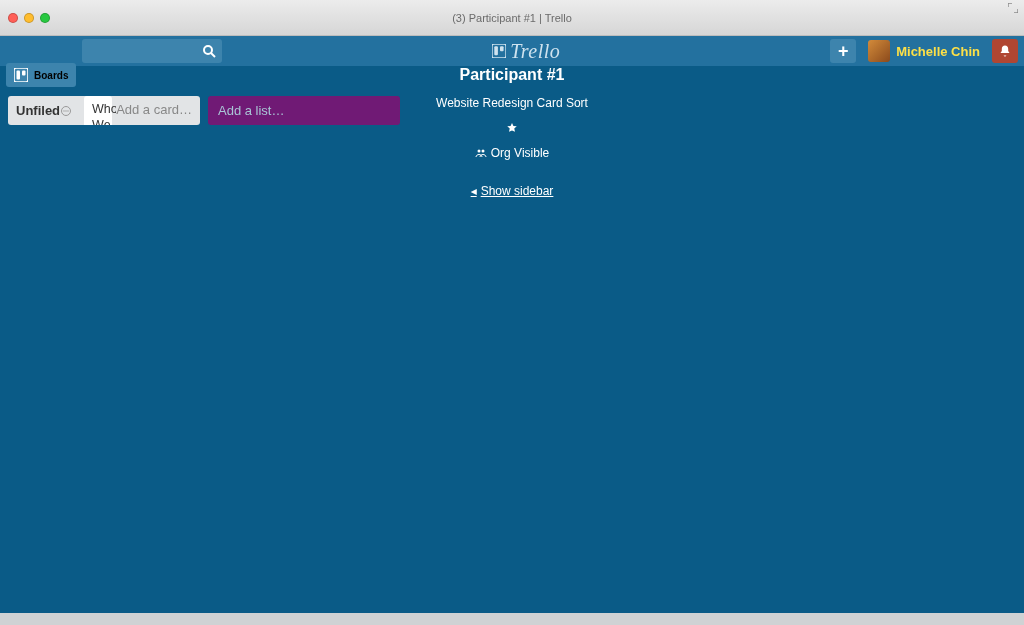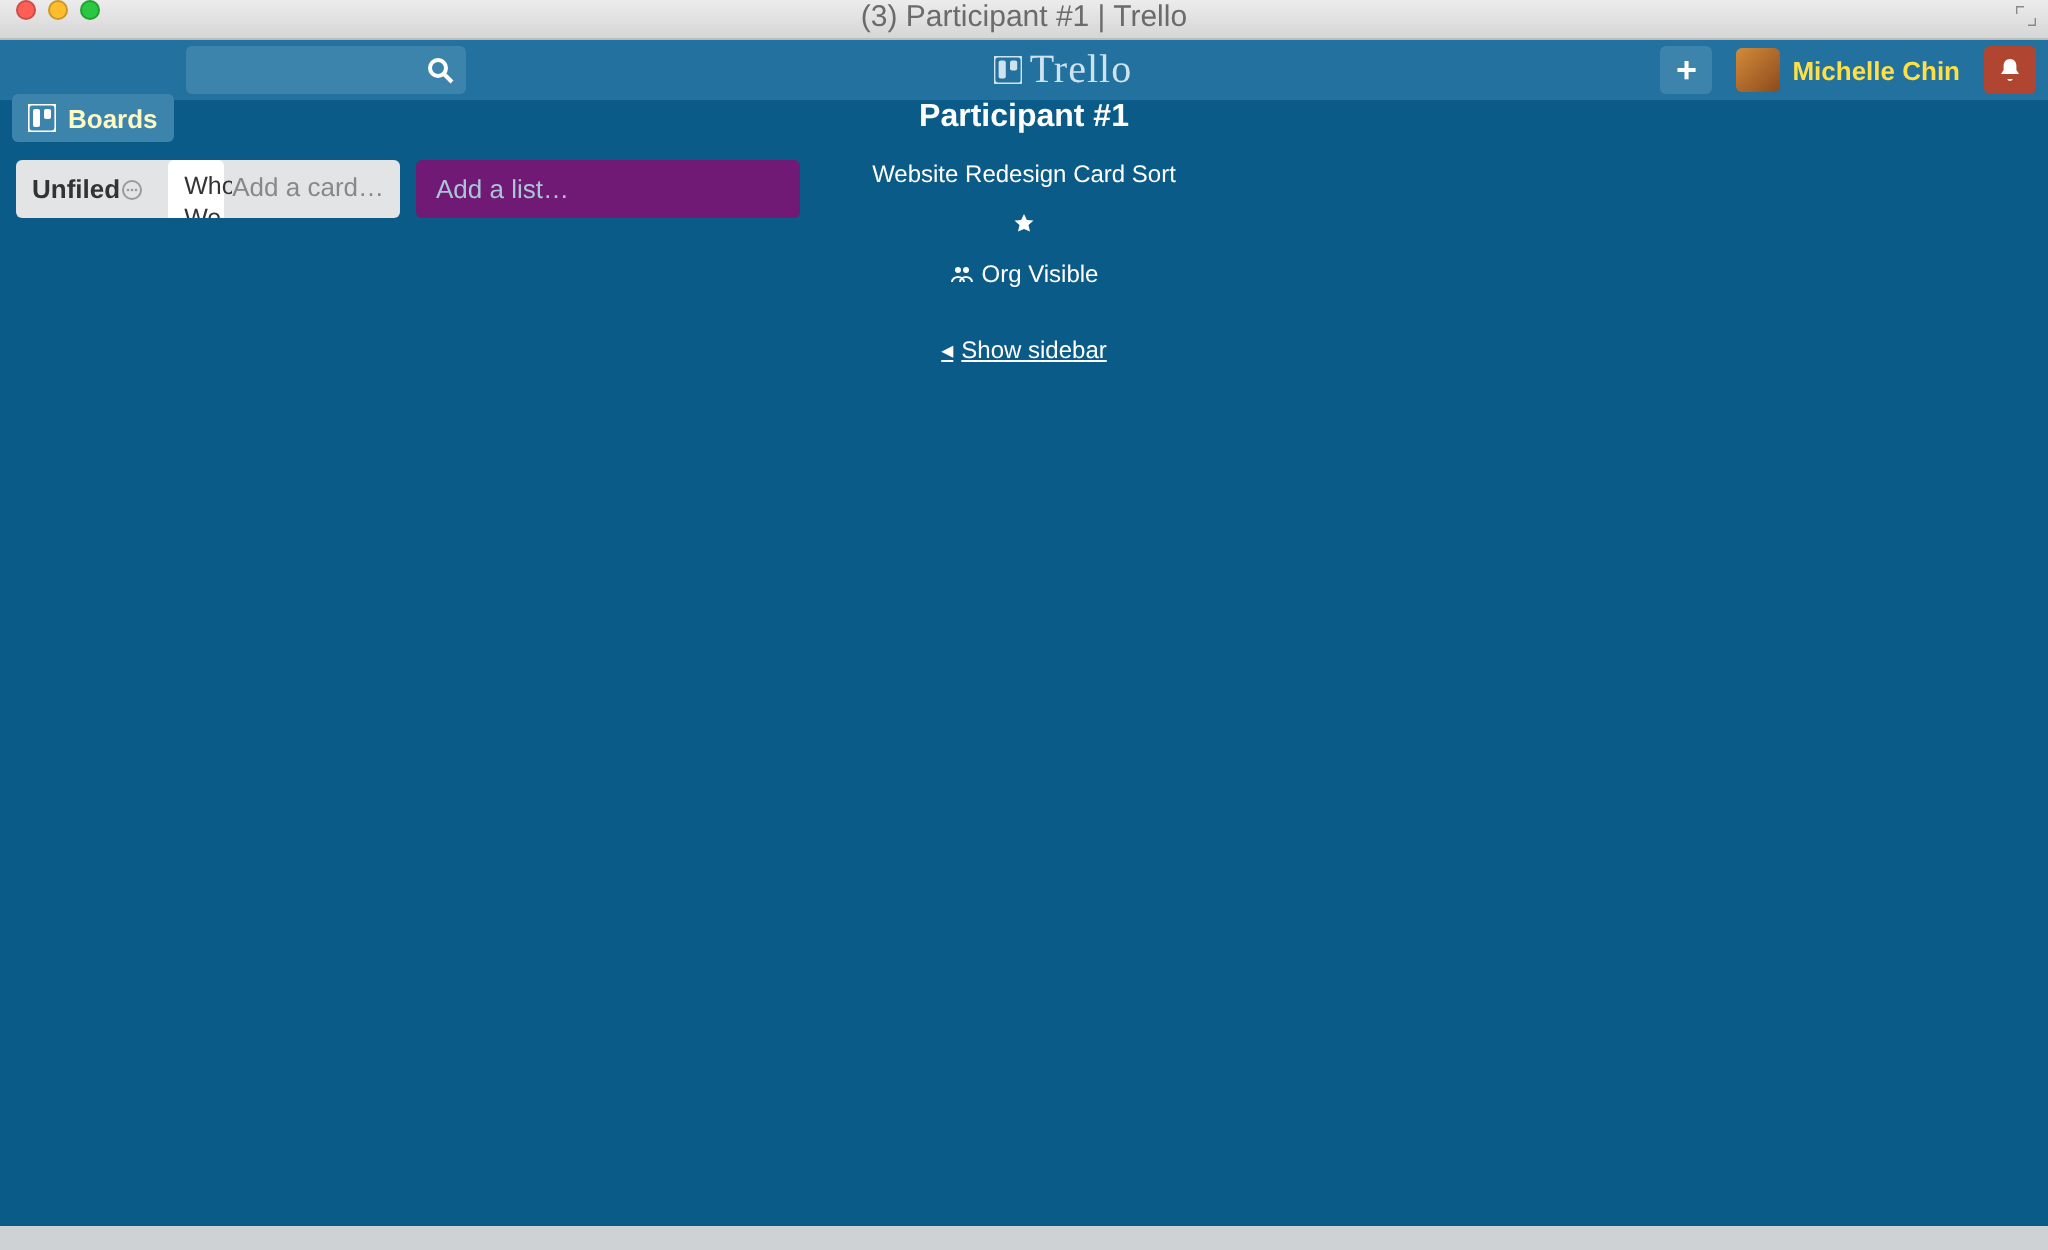--- a/index.html
+++ b/index.html
@@ -1,32 +1,32 @@
 <!DOCTYPE html>
 <html><head>
 <meta charset="utf-8">
 <style>
   * { box-sizing: border-box; margin: 0; padding: 0; }
   html, body { width: 1024px; height: 625px; overflow: hidden; font-family: "Helvetica Neue", Arial, sans-serif; }
   body { background: #e5e5e5; display: flex; flex-direction: column; }
 
   
-  .titlebar { height: 20px; background: linear-gradient(#ececec,#d6d6d6); border-bottom: 1px solid #bdbdbd; display: flex; align-items: flex-start; font-size: 15px; color: #6b6b6b; position: relative; }
+  .titlebar { height: 36px; background: linear-gradient(#ececec,#d6d6d6); border-bottom: 1px solid #bdbdbd; display: flex; align-items: center; font-size: 11px; color: #6b6b6b; position: relative; }
   .traffic { display: flex; gap: 6px; padding-left: 8px; }
   .tl { width: 10px; height: 10px; border-radius: 50%; border: 0.5px solid rgba(0,0,0,.2); }
   .tl.red { background:#ff5f57; } .tl.yellow{background:#ffbd2e;} .tl.green{background:#28c840;}
   .titlebar .title { position:absolute; left:0; right:0; text-align:center; pointer-events:none; }
   .fullscreen { position:absolute; right:6px; top:3px; color:#9b9b9b; font-size:10px; }
 
   
   .app { flex:1; display:flex; flex-direction:column; background:#0a5b87; }
 
   
   .nav { height:30px; background:#23719f; display:flex; align-items:center; padding:0 6px; gap:6px; }
-  .nav-btn { background:#3d84ad; border-radius:3px; height:24px; display:flex; align-items:center; padding:0 8px; color:#fef9c3; font-size:13px; font-weight:700; cursor:pointer; gap:6px;margin-top:48px; }
+  .nav-btn { background:#3d84ad; border-radius:3px; height:24px; display:flex; align-items:center; padding:0 8px; color:#000000; font-size:10px; font-weight:700; cursor:pointer; gap:6px;margin-top:48px; }
   .search { background:#3d84ad; border-radius:3px; height:24px; width:140px; display:flex; align-items:center; justify-content:flex-end; padding:0 6px; }
   .logo { flex:1; text-align:center; color:#cfe3ef; font-family: "Brush Script MT", cursive; font-size:20px; letter-spacing:.5px; display:flex; align-items:center; justify-content:center; gap:4px; }
   .logo-icon { width:14px; height:14px; display:inline-block; }
   .plus-btn { background:#3d84ad; border-radius:3px; width:26px; height:24px; display:flex; align-items:center; justify-content:center; color:#fff; font-size:18px; font-weight:700; cursor:pointer; }
   .user { display:flex; align-items:center; gap:6px; color:#fde047; font-size:13px; font-weight:700; cursor:pointer; padding:0 6px; height:24px; border-radius:3px; }
   .avatar { width:22px; height:22px; border-radius:3px; background:linear-gradient(135deg,#d38b3a,#8b4a1c); }
   .notif { background:#b04632; border-radius:3px; width:26px; height:24px; display:flex; align-items:center; justify-content:center; cursor:pointer; }
 
   
   .board-header { height:30px; display:flex; align-items:center; padding:0 10px; color:#fff; gap:12px; font-size:12px;flex-direction:column; }
@@ -97,21 +97,21 @@
       </span>
     </div>
     <div class="logo">
       <span class="logo-icon">
         <svg width="14" height="14" viewBox="0 0 14 14">
             <rect x="0" y="0" width="14" height="14" rx="2" fill="none" stroke="#cfe3ef" stroke-width="1.4"></rect>
             <rect x="2.3" y="2.3" width="3.6" height="9" rx="1" fill="#cfe3ef"></rect>
             <rect x="8" y="2.3" width="3.6" height="5" rx="1" fill="#cfe3ef"></rect>
           </svg>
       </span>
-      <span style="">Trello</span>
+      <span style="font-style:italic;">Trello</span>
     </div>
     <div class="plus-btn">
       <span>+</span>
     </div>
     <div class="user">
       <div class="avatar"></div>
       <span>Michelle Chin</span>
     </div>
     <div class="notif">
       <span>

